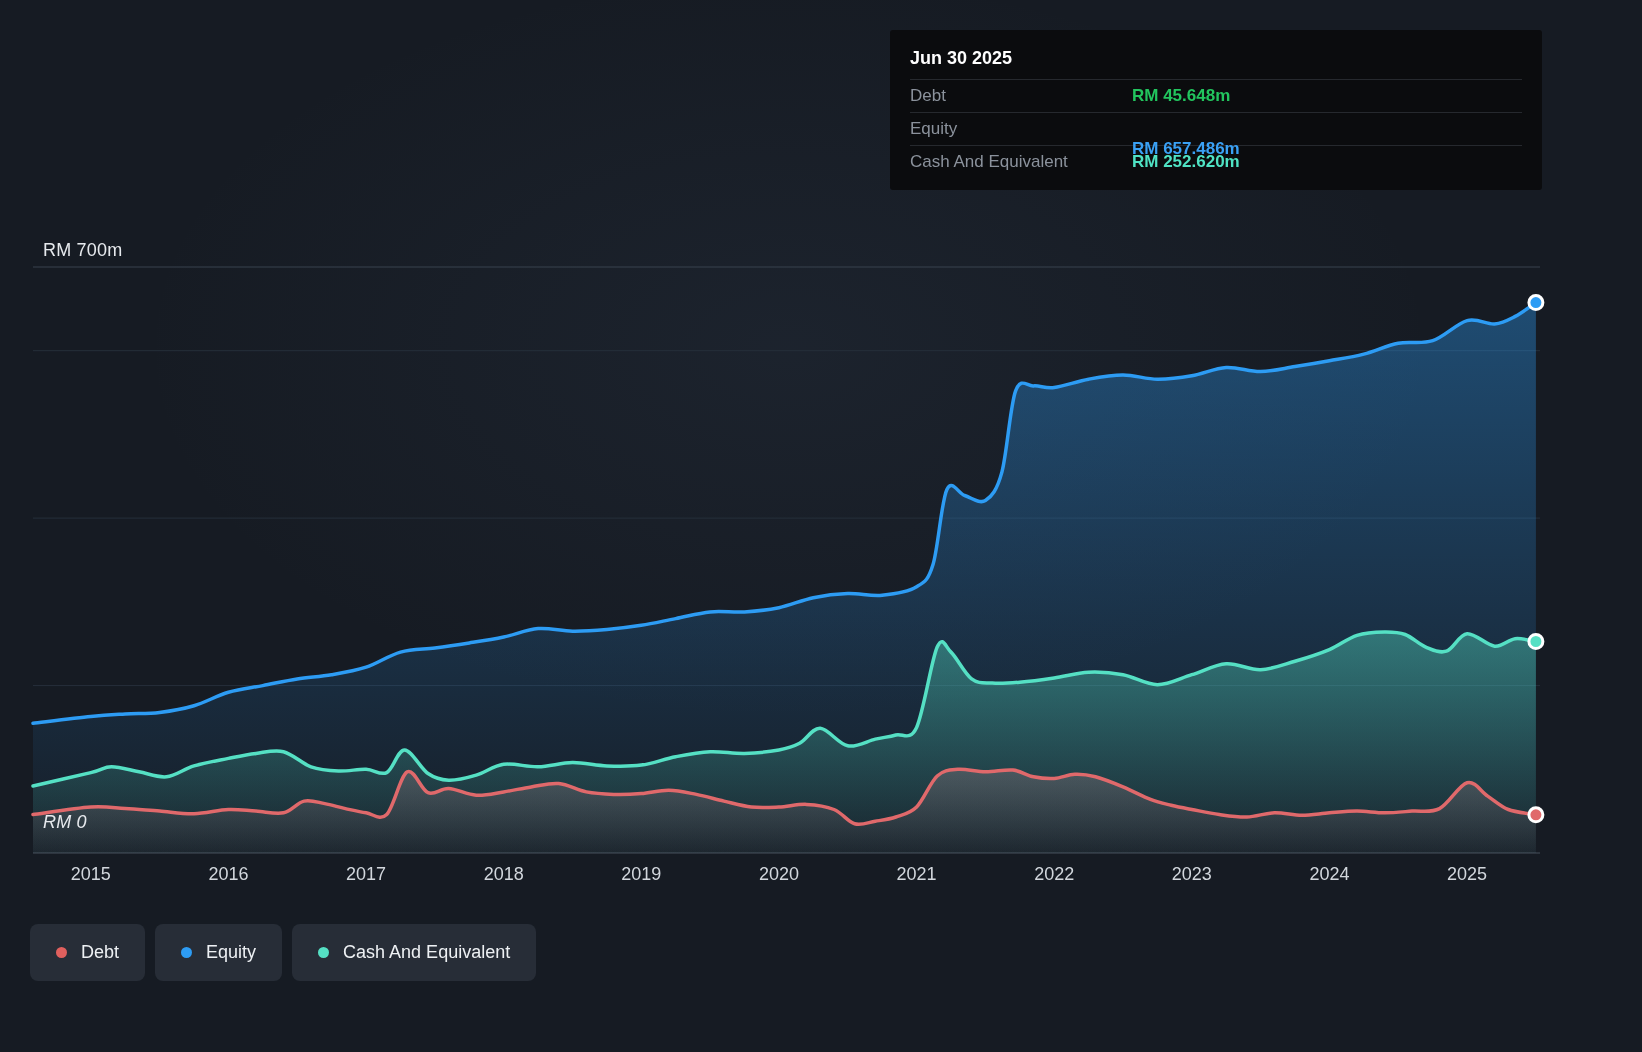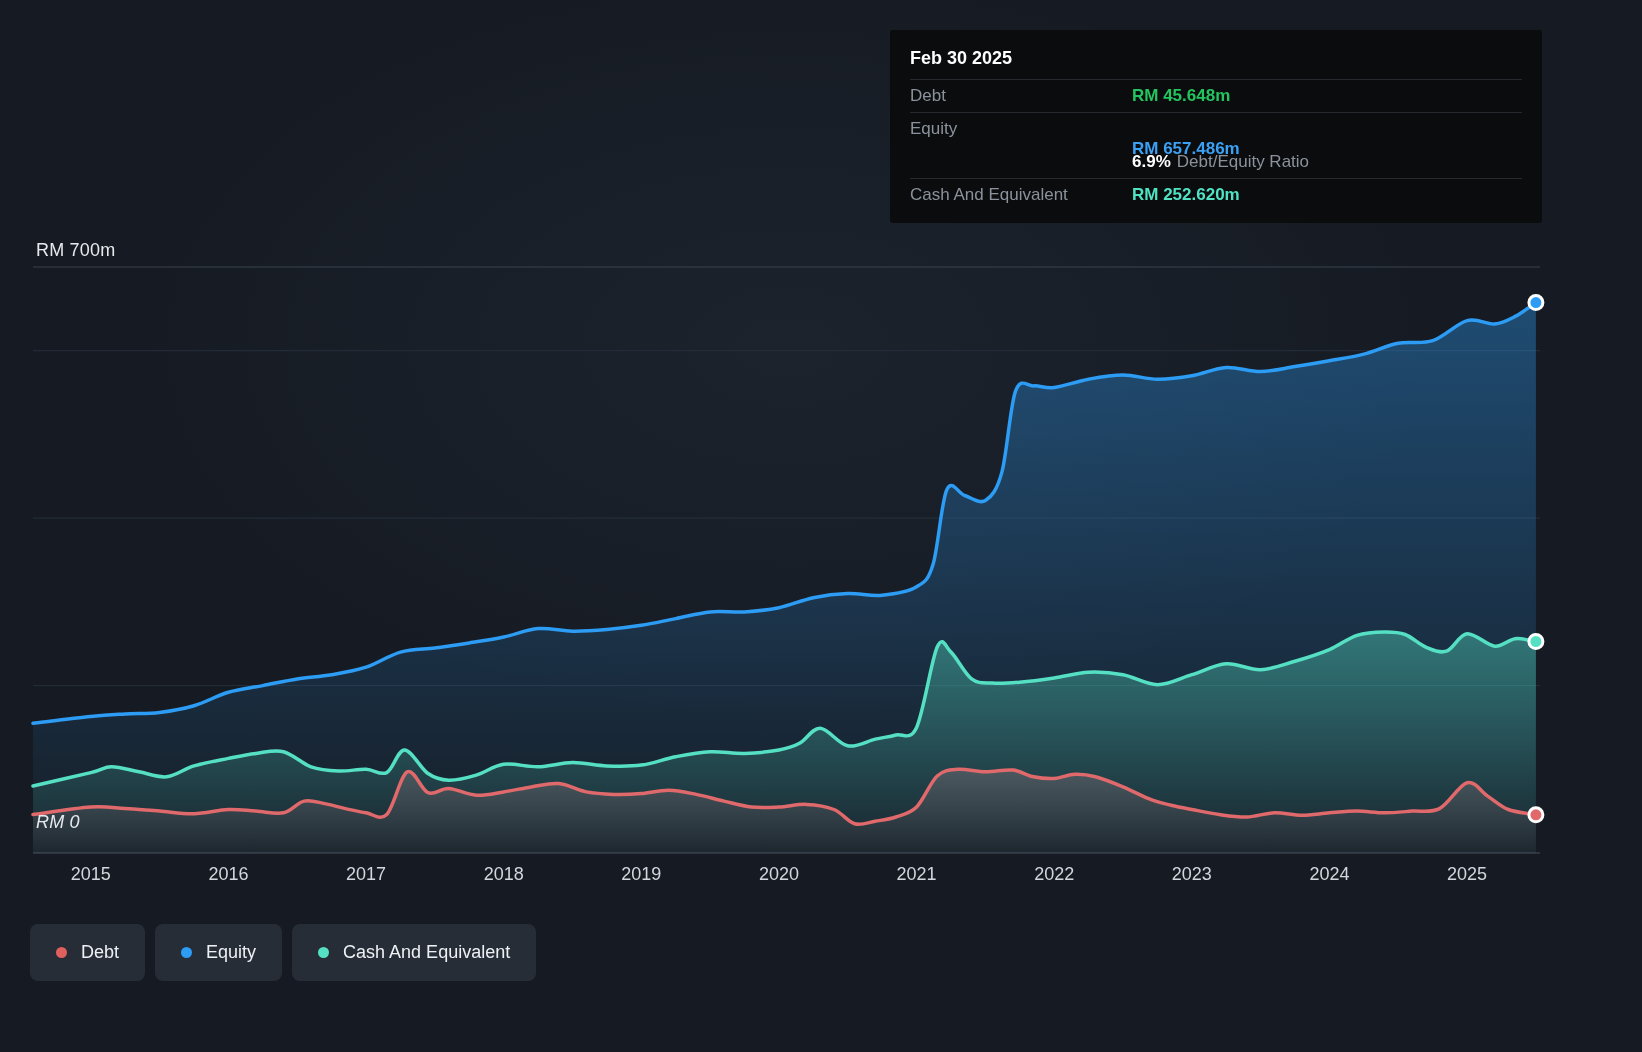--- a/index.html
+++ b/index.html
@@ -12,21 +12,21 @@
   .page { position:relative; width:1642px; height:1052px; }
   .glow {
     position:absolute; inset:0;
     background:radial-gradient(900px 520px at 48% 33%, rgba(90,115,150,0.09), rgba(0,0,0,0) 72%);
     pointer-events:none;
   }
   #chart-svg { position:absolute; left:0; top:0; }
   #chart-svg text { font-family:"Liberation Sans", sans-serif; }
 
   .y-label {
-    position:absolute; left:36px;
+    position:absolute; left:43px;
     font-size:18px; color:#e6e9ed; letter-spacing:0.2px;
   }
   .y-label.top { top:240px; }
   .y-label.bottom { top:812px;font-style:italic; }
 
   
   .tooltip {
     position:absolute; left:890px; top:30px; width:652px;
     background:#0b0c0e; border-radius:3px;
     padding:10px 20px 12px 20px;
@@ -95,37 +95,32 @@
       <text x="1054.2" y="880" text-anchor="middle" fill="#d2d7dd" font-size="18px" font-weight="400">2022</text>
       <text x="1191.8" y="880" text-anchor="middle" fill="#d2d7dd" font-size="18px" font-weight="400">2023</text>
       <text x="1329.4" y="880" text-anchor="middle" fill="#d2d7dd" font-size="18px" font-weight="400">2024</text>
       <text x="1467.1" y="880" text-anchor="middle" fill="#d2d7dd" font-size="18px" font-weight="400">2025</text>
     </svg>
 
   <div class="y-label top">RM 700m</div>
   <div class="y-label bottom">RM 0</div>
 
   <div class="tooltip">
-    <div class="tt-title">Feb 30 2025</div>
+    <div class="tt-title">Jun 30 2025</div>
 
     <div class="tt-row">
       <span class="tt-label">Debt</span>
       <span class="tt-value" style="color: #22c55e;">RM 45.648m</span>
     </div>
 
     <div class="tt-row">
       <span class="tt-label">Equity</span>
       <span class="tt-value" style="color: rgb(58, 161, 245); margin-top: 40px;">RM 657.486m</span>
     </div>
 
-    <div class="tt-row no-border">
-      <span class="tt-label"></span>
-      <span class="tt-ratio-val">6.9%</span>
-      <span class="tt-ratio-text">Debt/Equity Ratio</span>
-    </div>
 
     <div class="tt-row">
       <span class="tt-label">Cash And Equivalent</span>
       <span class="tt-value" style="color: rgb(79, 227, 196);">RM 252.620m</span>
     </div>
   </div>
 
   <div class="legend">
     <div class="chip">
       <span class="dot" style="background: rgb(224, 96, 94);"></span>

